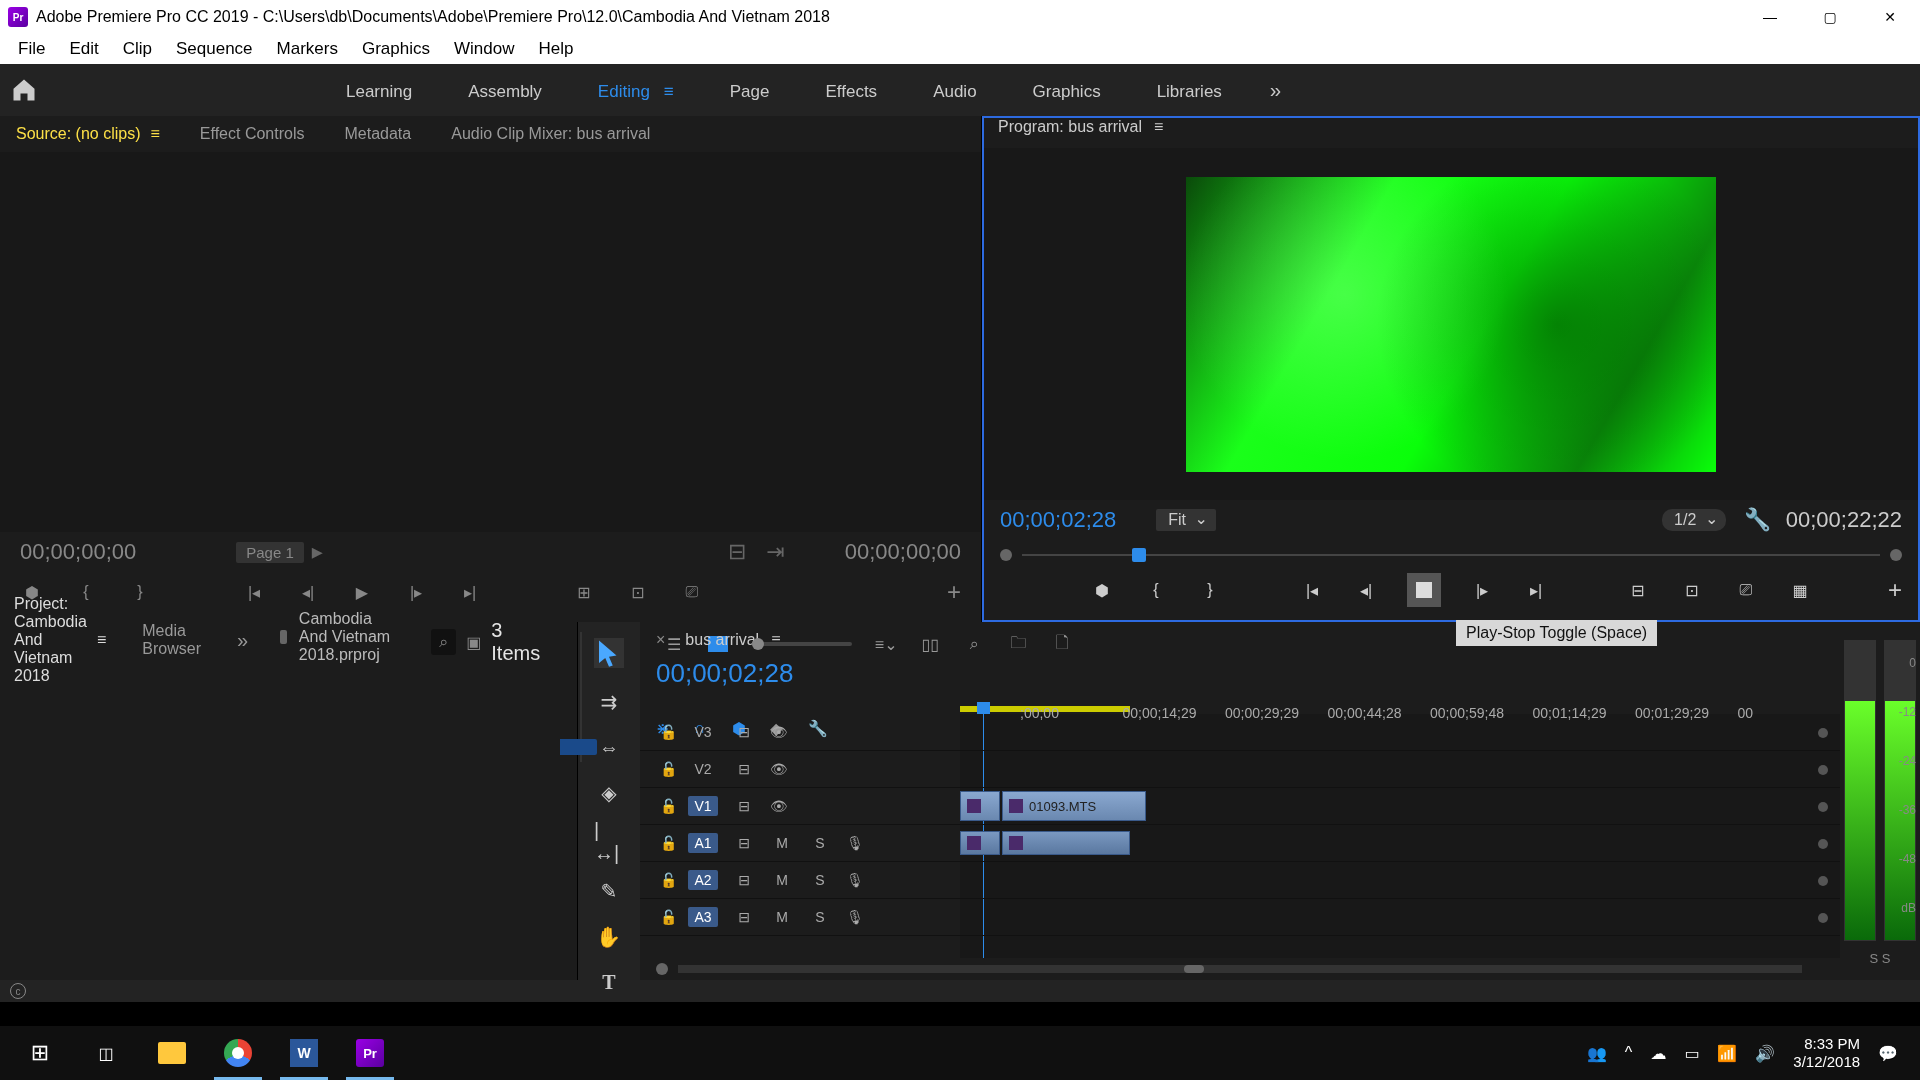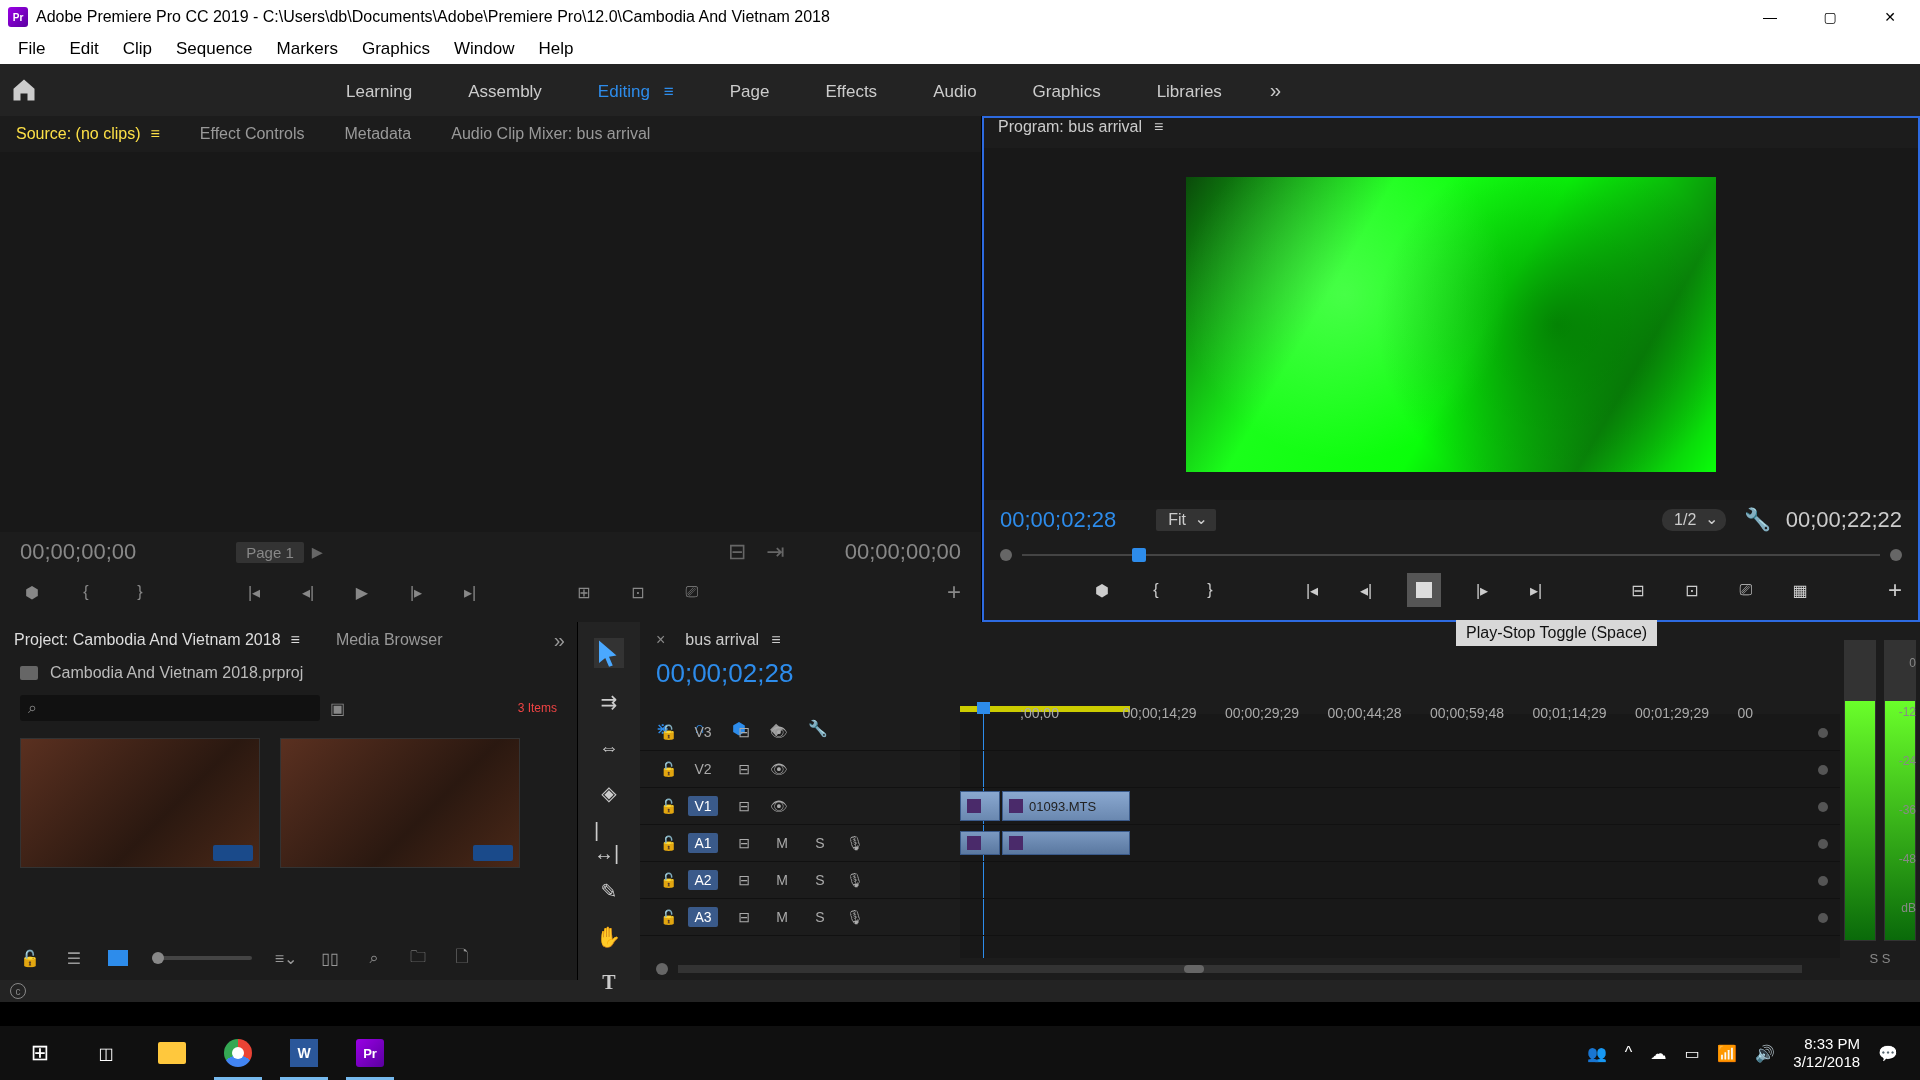--- a/index.html
+++ b/index.html
@@ -47,30 +47,30 @@
 .prog-scrub .track{flex:1;height:2px;background:#444;margin:0 10px;position:relative}
 .prog-scrub .playhead{position:absolute;left:110px;top:-6px;width:14px;height:14px;background:#2d8ceb;border-radius:2px}
 .prog-scrub .circ{width:12px;height:12px;border-radius:50%;background:#666}
 .prog-transport{display:flex;align-items:center;justify-content:center;gap:28px;height:40px;color:#ccc;position:relative}
 .prog-transport .tbtn{width:26px;height:26px;display:flex;align-items:center;justify-content:center;cursor:pointer}
 .prog-transport .stop{background:#555;width:34px;height:34px;display:flex;align-items:center;justify-content:center}
 .prog-transport .stop-inner{width:16px;height:16px;background:#ddd}
 .prog-transport .add{position:absolute;right:0;font-size:24px}
 .tooltip{position:absolute;top:620px;left:1456px;background:#d8d8d8;color:#111;padding:4px 10px;font-size:16px;z-index:100}
 .lower{height:358px;display:flex;background:#1c1c1c}
-.project-panel{width:578px;display:flex;flex-direction:column;border-right:1px solid #000}
+.project-panel{width:578px;display:flex;border-right:1px solid #000}
 .proj-tabs{height:36px;display:flex;align-items:center;padding:0 14px;gap:36px;color:#999;font-size:16px}
 .proj-tabs .tab{cursor:pointer;display:flex;align-items:center;gap:10px}
 .proj-tabs .tab.active{color:#ddd}
 .proj-tabs .overflow{margin-left:auto;font-size:20px;letter-spacing:-2px}
 .proj-path{height:30px;padding:0 20px;color:#bbb;font-size:16px;display:flex;align-items:center;gap:12px}
 .proj-path .folder-icon{width:18px;height:14px;background:#666;border-radius:2px}
 .proj-search{height:40px;display:flex;align-items:center;padding:0 20px;gap:10px}
 .proj-search .search-box{flex:1;max-width:300px;height:26px;background:#111;border-radius:3px;display:flex;align-items:center;padding:0 8px;color:#888}
-.proj-search .count{margin-left:auto;color:#ef4444;font-size:12px}
+.proj-search .count{margin-left:auto;color:#e5e5e5;font-size:20px}
 .proj-bins{flex:1;display:flex;gap:20px;padding:10px 20px;overflow:hidden}
 .bin-clip{width:240px;height:130px;background:linear-gradient(135deg,#5a3020,#2a1810 60%,#4a2818);position:relative;border:1px solid #333}
 .bin-clip::after{content:"";position:absolute;right:6px;bottom:6px;width:40px;height:16px;background:#1a4a8a;border-radius:2px}
 .proj-footer{height:44px;display:flex;align-items:center;padding:0 20px;gap:24px;color:#999}
 .proj-footer .lock{color:#4a8a2a}
 .proj-footer .icon-sm{width:20px;height:20px;display:flex;align-items:center;justify-content:center;cursor:pointer}
 .proj-footer .view-icon{background:#2d8ceb;width:20px;height:16px}
 .proj-footer .slider{width:100px;height:4px;background:#444;border-radius:2px;position:relative}
 .proj-footer .slider::before{content:"";position:absolute;left:0;top:-4px;width:12px;height:12px;border-radius:50%;background:#888}
 .tools-panel{width:62px;background:#232323;display:flex;flex-direction:column;align-items:center;padding:16px 0;gap:22px}
@@ -387,21 +387,21 @@
         <div class="tl-track">
             <span class="end-circ"></span>
           </div>
         <div class="tl-track">
             <span class="end-circ"></span>
           </div>
         <div class="tl-track">
           <div class="clip" style="left:0;width:40px">
               <span class="fx"></span>
             </div>
-          <div class="clip" style="left:42px;width:128px">
+          <div class="clip" style="left:42px;width:144px">
               <span class="fx"></span>
               <span>01093.MTS</span>
             </div>
           <span class="end-circ"></span>
         </div>
         <div class="tl-track">
           <div class="clip clip-a" style="left:0;width:40px">
               <span class="fx"></span>
             </div>
           <div class="clip clip-a" style="left:42px;width:128px">

